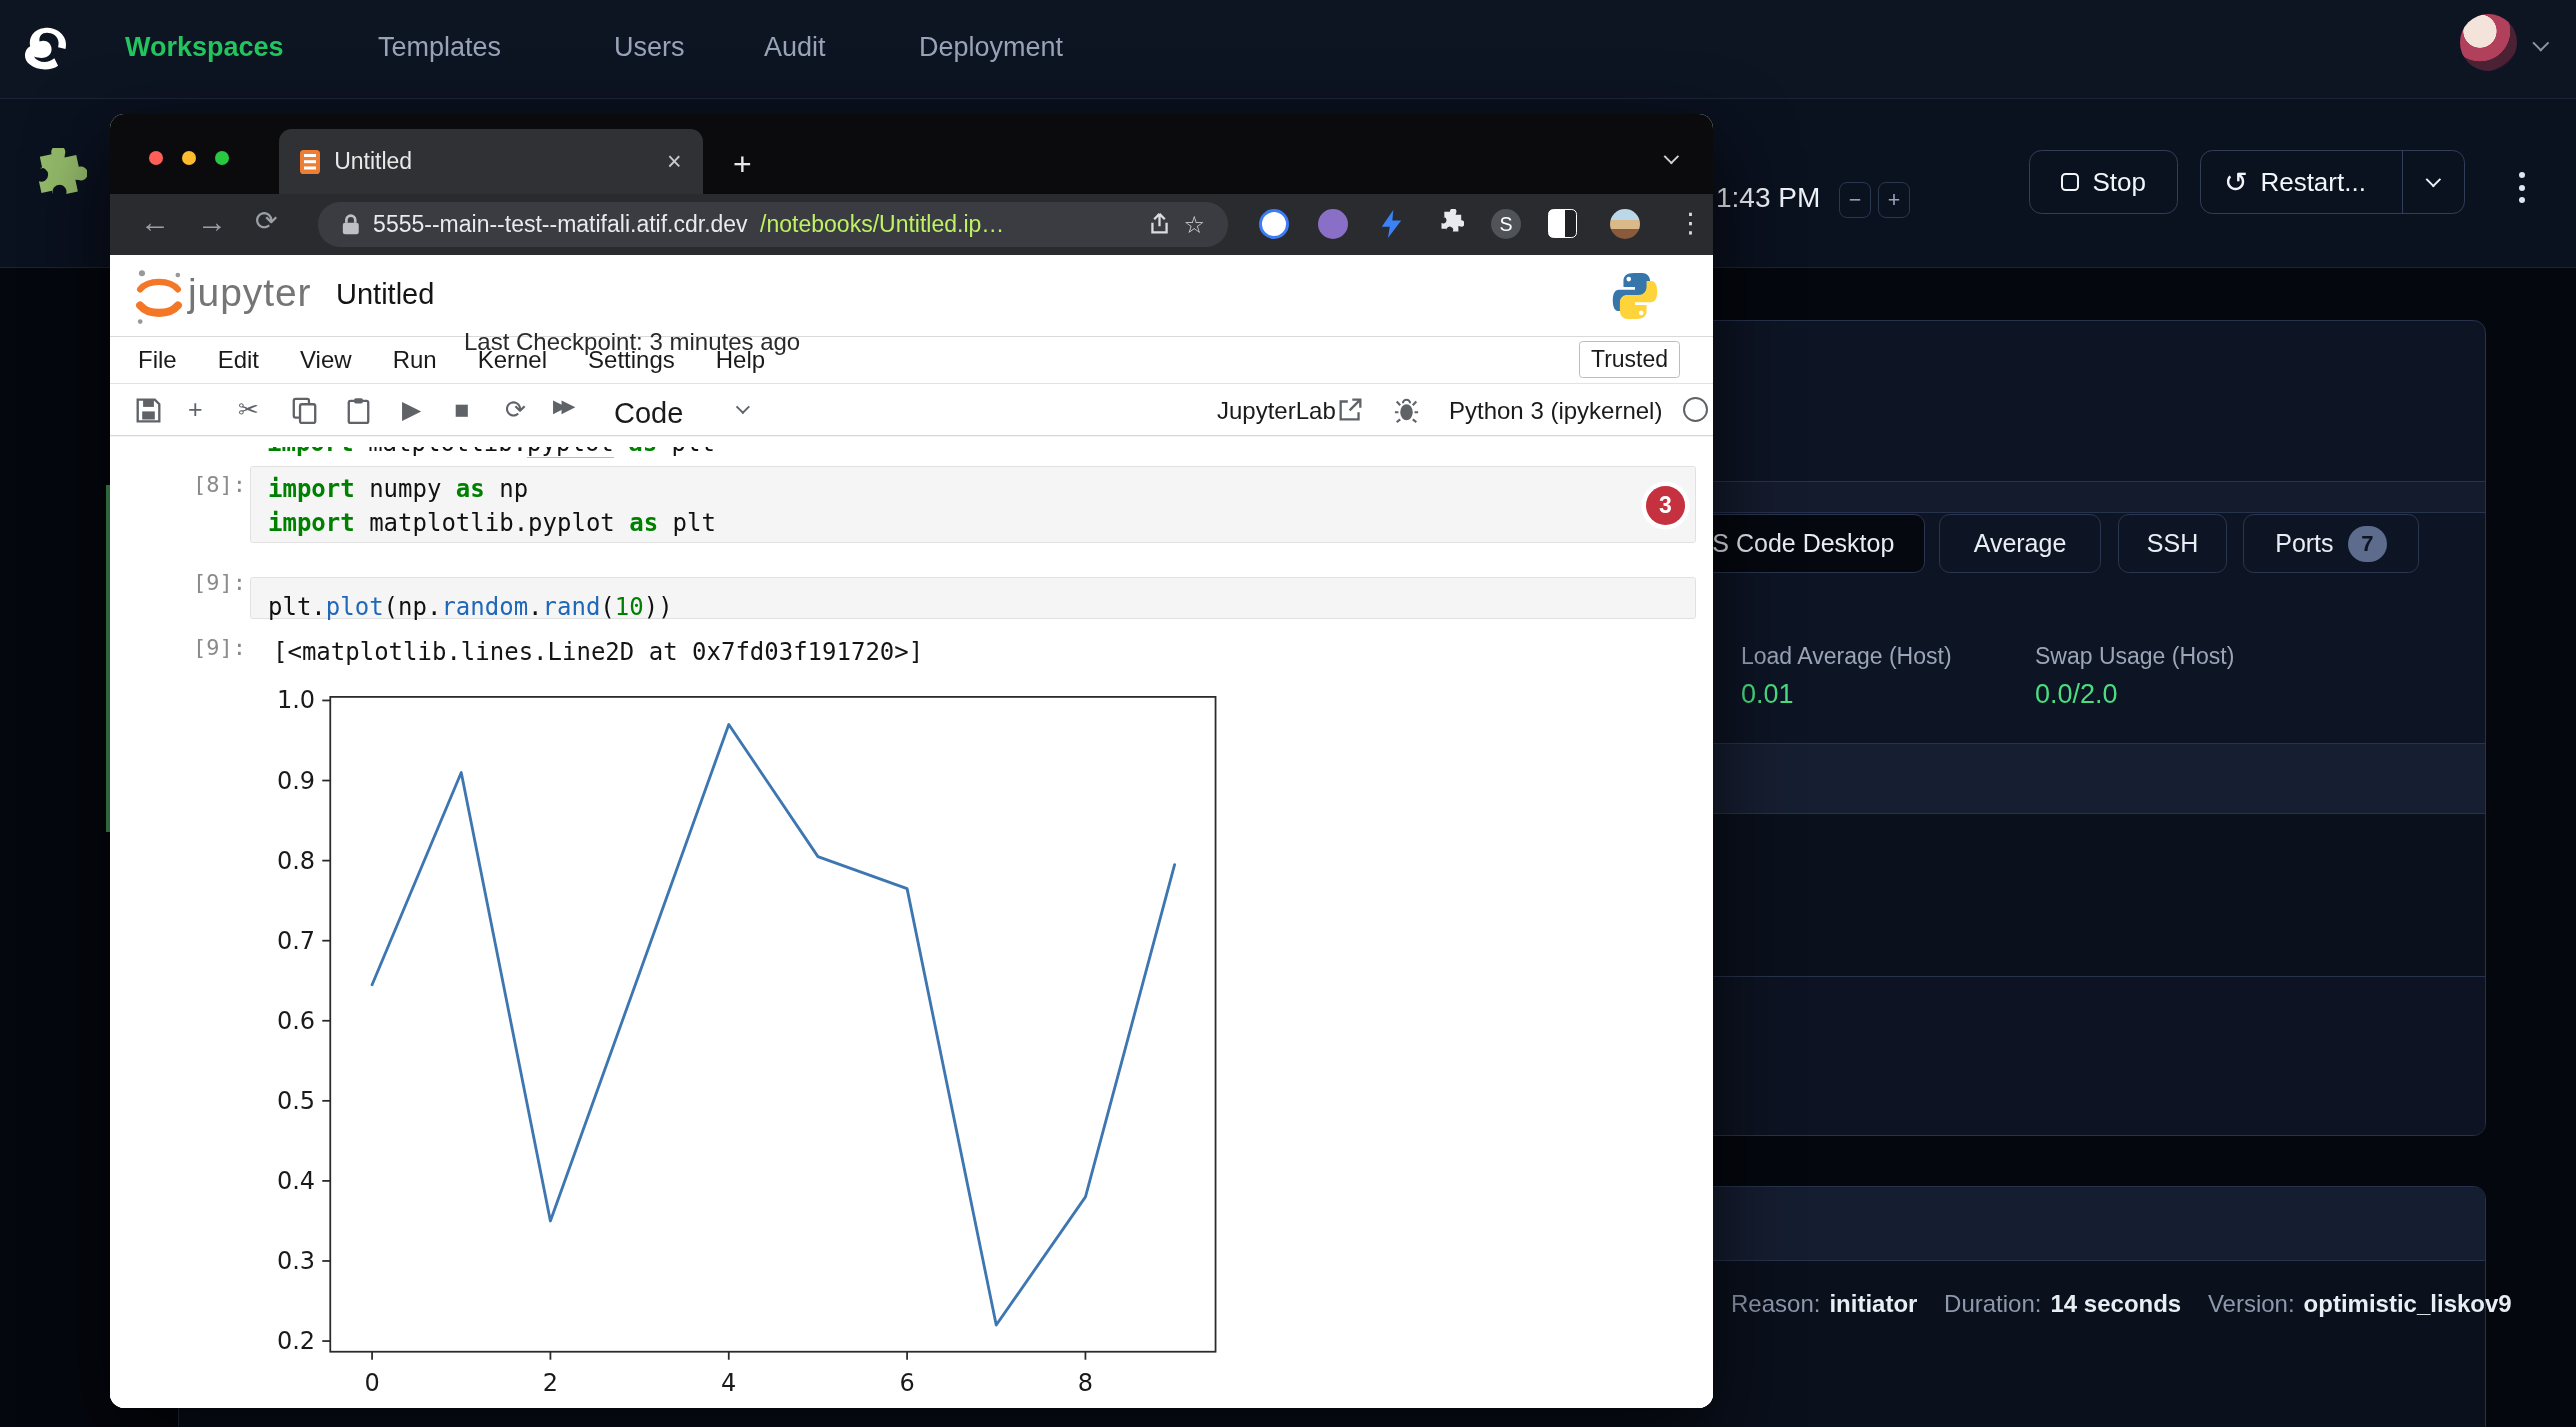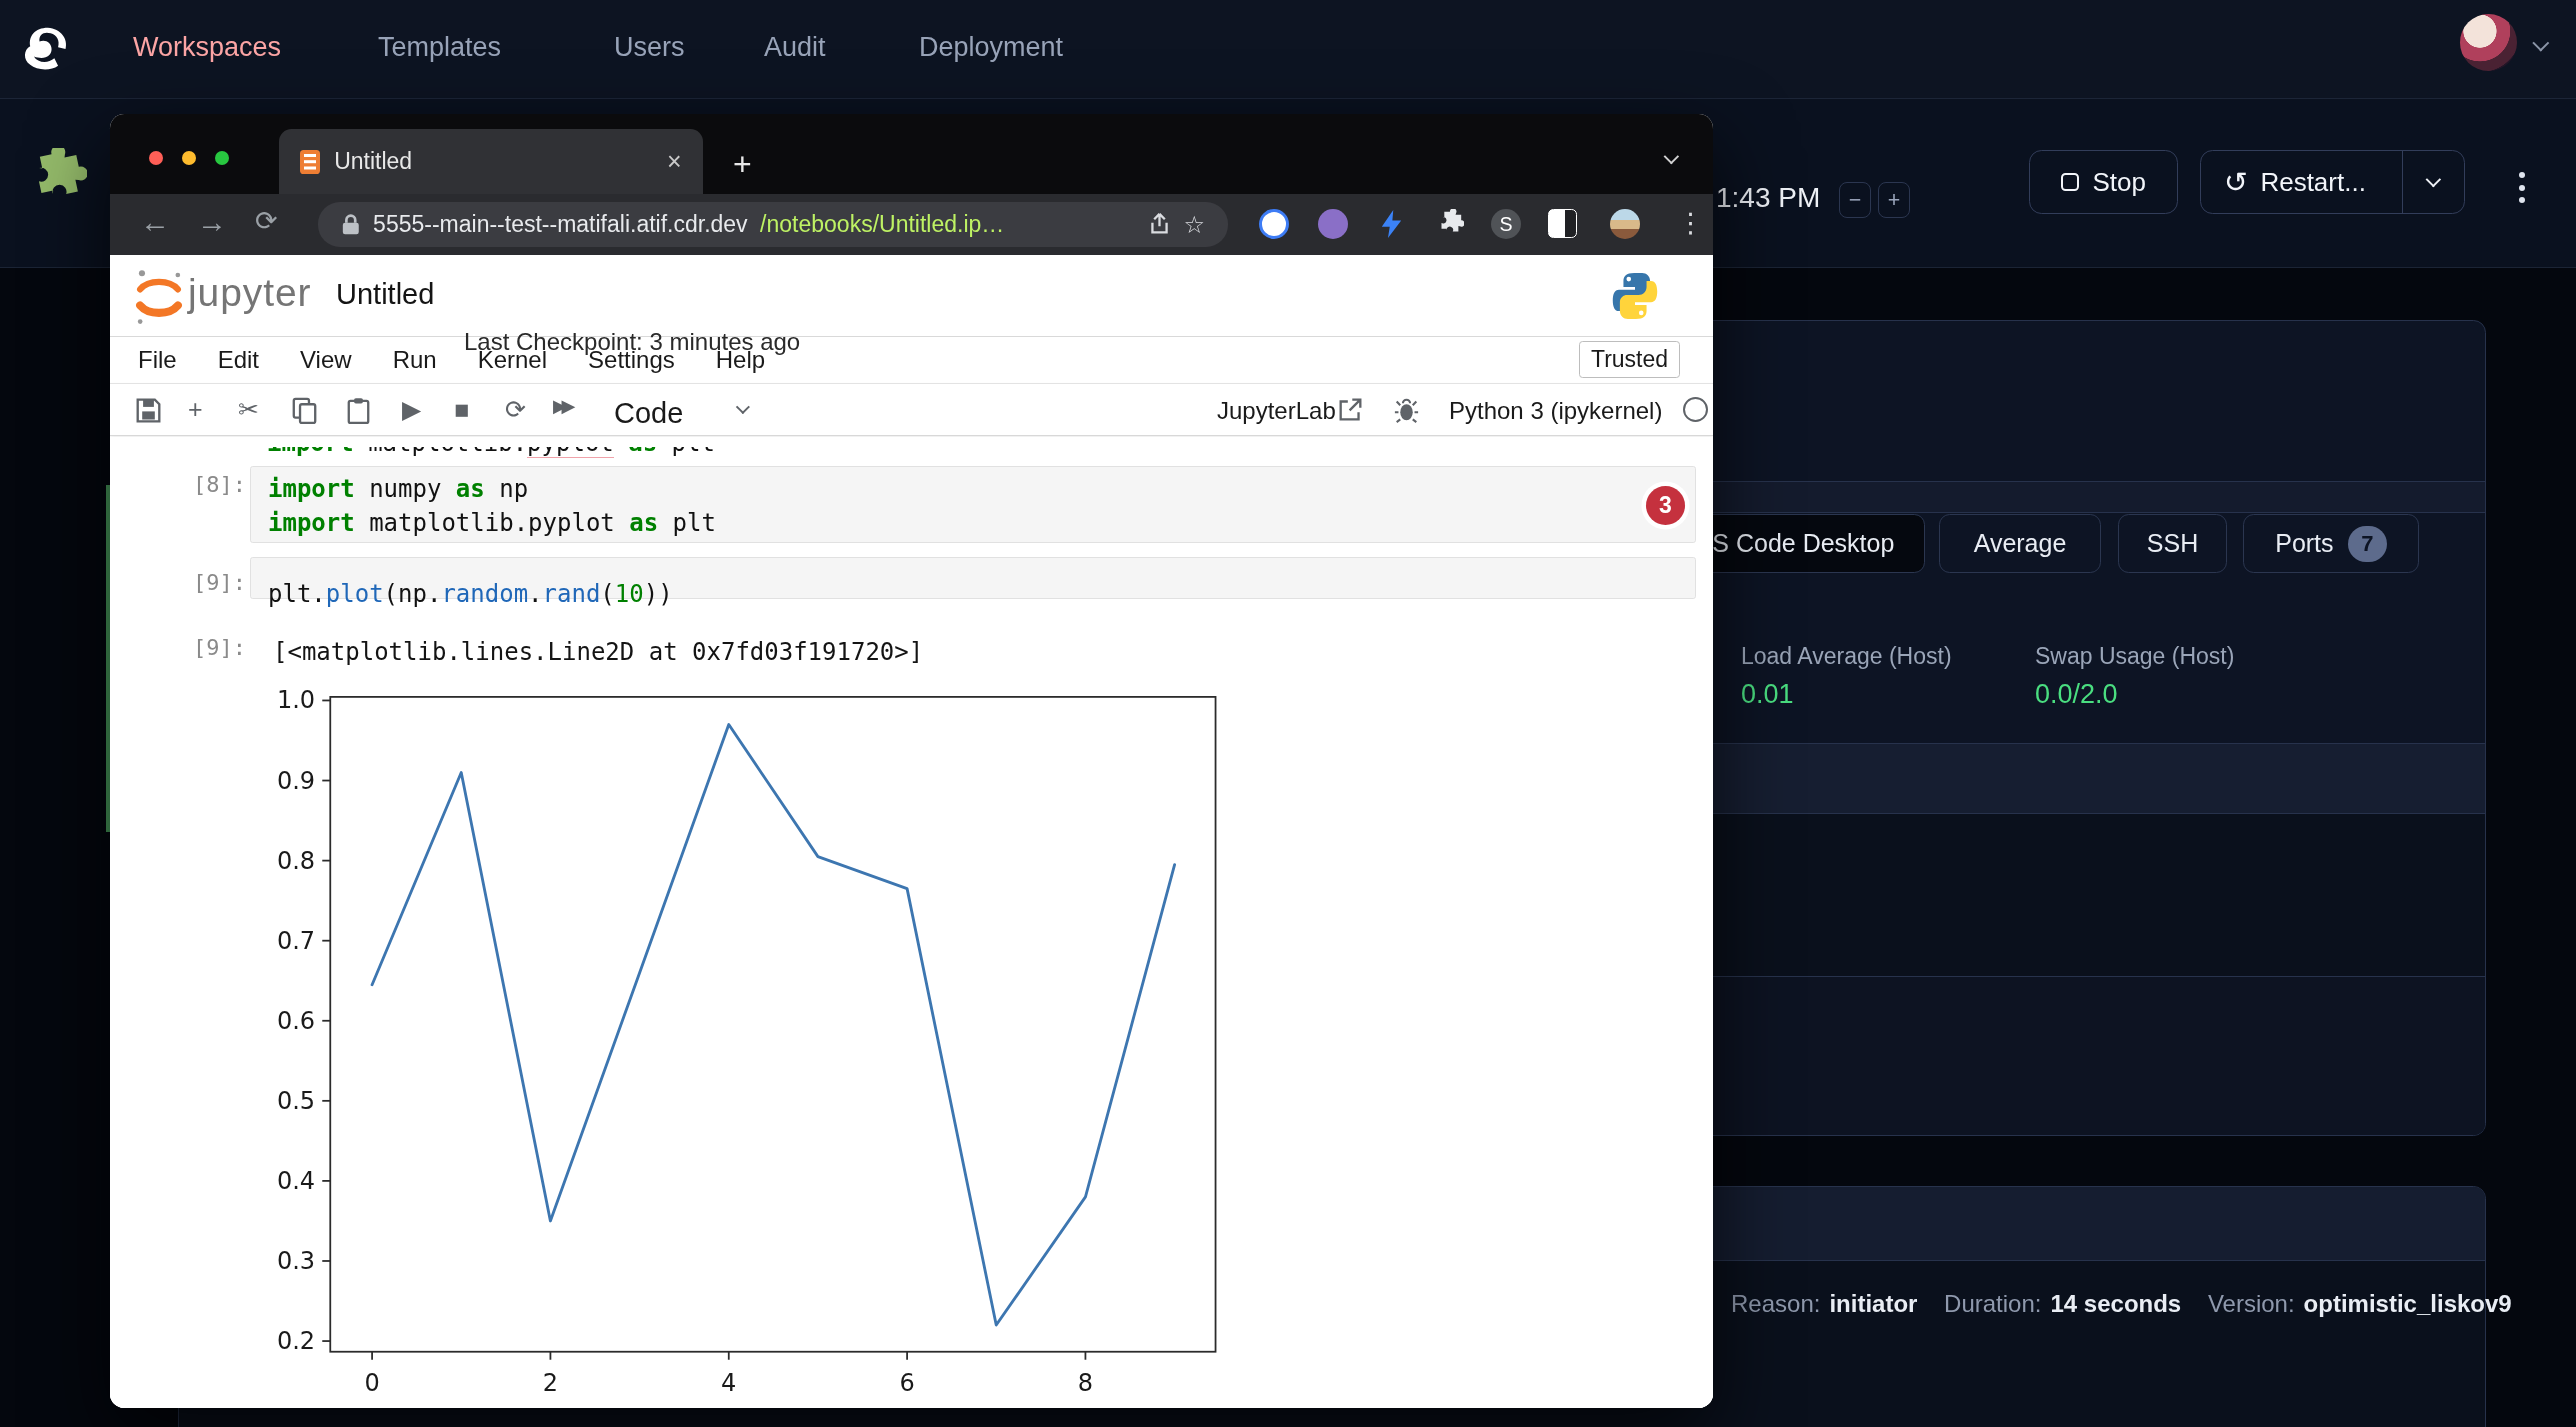--- a/index.html
+++ b/index.html
@@ -5,21 +5,21 @@
   * { margin:0; padding:0; box-sizing:border-box; }
   html,body { width:2576px; height:1428px; overflow:hidden; background:#04070e;
               font-family:"Liberation Sans", sans-serif; }
   .abs { position:absolute; }
   #screen { position:relative; width:2576px; height:1428px; background:#04070e; }
 
   
   #topnav { position:absolute; left:0; top:0; width:2576px; height:99px;
             background:#0d1422; border-bottom:0.9px solid #1c2537; z-index:2; }
   .nav-item { position:absolute; top:32px; font-size:27px; color:#98a3b8; cursor:pointer; }
-  .nav-item.active { color:#fca5a5; font-weight:400;margin-left:8px; }
+  .nav-item.active { color:#22c55e; font-weight:700; }
   #nav-avatar { position:absolute; left:2460px; top:14.2px; width:57px; height:57px; border-radius:50%;
                 background:radial-gradient(circle at 35% 30%, #f3e3da 0 30%, #b0405c 31% 55%, #4a2233 56% 75%, #231527 76% 100%); }
   .chev { display:inline-block; width:11.6px; height:11.6px; border-right:2.7px solid #8b95a8;
           border-bottom:2.7px solid #8b95a8; transform:rotate(45deg); }
   #nav-chevron { position:absolute; left:2535px; top:37px; }
 
   
   #headerband { position:absolute; left:0; top:99px; width:2576px; height:169px;
                 background:#0a111f; border-bottom:0.9px solid #1b2435; z-index:1; }
   #ws-time { position:absolute; left:1716px; top:182px; font-size:28px; color:#eef1f6; font-weight:500; z-index:3; }
@@ -124,21 +124,21 @@
 
   #jcontent { position:absolute; top:182px; left:0; width:100%; height:971px; background:#fff; overflow:hidden; }
   .code-font { font-family:"DejaVu Sans Mono", monospace; font-size:24px; line-height:34px; white-space:pre; }
   .prompt { position:absolute; left:68px; width:68px; text-align:right; font-family:"DejaVu Sans Mono", monospace;
             font-size:22px; color:#8a8a8a; }
   .cell { position:absolute; left:140px; width:1446px; background:#f5f5f5; border:0.9px solid #e1e1e1;
           border-radius:2.7px; padding:4.5px 0 4.5px 17px; cursor:text; }
   #clip-strip { position:absolute; left:157px; top:9.8px; height:13.4px; width:801px; overflow:hidden; }
   #clip-strip .code-line { margin-top:-20.5px; }
   #cell8 { top:29px; height:77px; }
-  #cell9 { top:120px; height:42px; padding-top:19px; }
+  #cell9 { top:140px; height:42px; padding-top:12px; }
   #prompt8 { top:35px; } #prompt9 { top:133px; } #prompt-out9 { top:198px; }
   #out9-text { position:absolute; left:163px; top:198px; color:#141414; }
   .tok-kw { color:#008000; font-weight:bold; }
   .tok-fn { color:#1f67b8; }
   .tok-num { color:#008000; }
   .tok-u { background-image:linear-gradient(#f0a2aa,#f0a2aa); background-repeat:no-repeat;
            background-size:100% 5.3px; background-position:0 28px; }
   #exec-badge { position:absolute; left:1536px; top:49px; width:39px; height:39px; border-radius:50%;
                 background:#c5313e; box-shadow:0 0 0 4.5px #ffffff; color:#fff; font-size:23px; font-weight:700;
                 display:flex; align-items:center; justify-content:center; }

